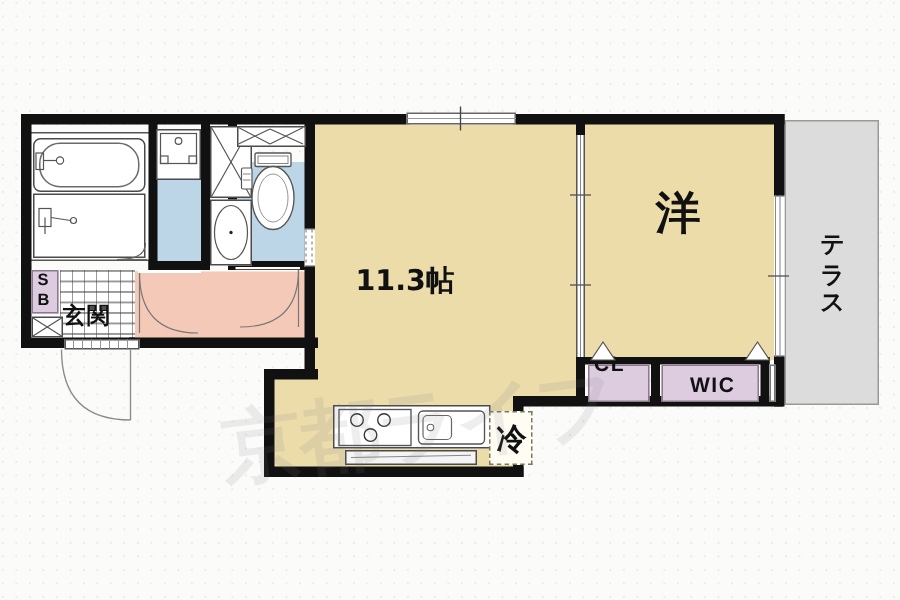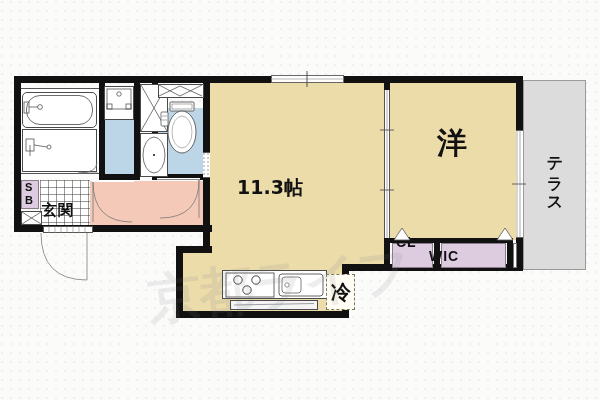--- a/index.html
+++ b/index.html
@@ -179,21 +179,21 @@
 
   <div class="wall" style="left:389px; top:238px; width:50px; height:5px;"></div>
   <div class="wall" style="left:434px; top:238px; width:6px; height:30px;"></div>
   <div class="wall" style="left:440px; top:238px; width:73px; height:5px;"></div>
   <div class="wall" style="left:507px; top:238px; width:6px; height:30px;"></div>
 
   <div class="box fill-purple" style="left:392px; top:243px; width:41px; height:25px; border:1px solid #8a7a8a;"></div>
   <span class="label small-label" style="left:396px; top:235px;">CL</span>
 
   <div class="box fill-purple" style="left:441px; top:243px; width:65px; height:25px; border:1px solid #8a7a8a;"></div>
-  <span class="label small-label" style="left:429px; top:249px;">WIC</span>
+  <span class="label small-label" style="left:460px; top:249px;">WIC</span>
 
   <div class="box fill-purple" style="left:21px; top:180px; width:18px; height:29px; border:1px solid #8a7a8a;"></div>
   <span class="label tiny-label" style="left:25px; top:182px;">S</span>
   <span class="label tiny-label" style="left:25px; top:195px;">B</span>
 
   <div class="outline" style="left:21px; top:211px; width:21px; height:14px;"></div>
   <svg style="left:21px; top:211px;" width="21" height="14">
     <line x1="1" y1="1" x2="20" y2="13" stroke="#555" stroke-width="0.8"></line>
     <line x1="20" y1="1" x2="1" y2="13" stroke="#555" stroke-width="0.8"></line>
   </svg>

